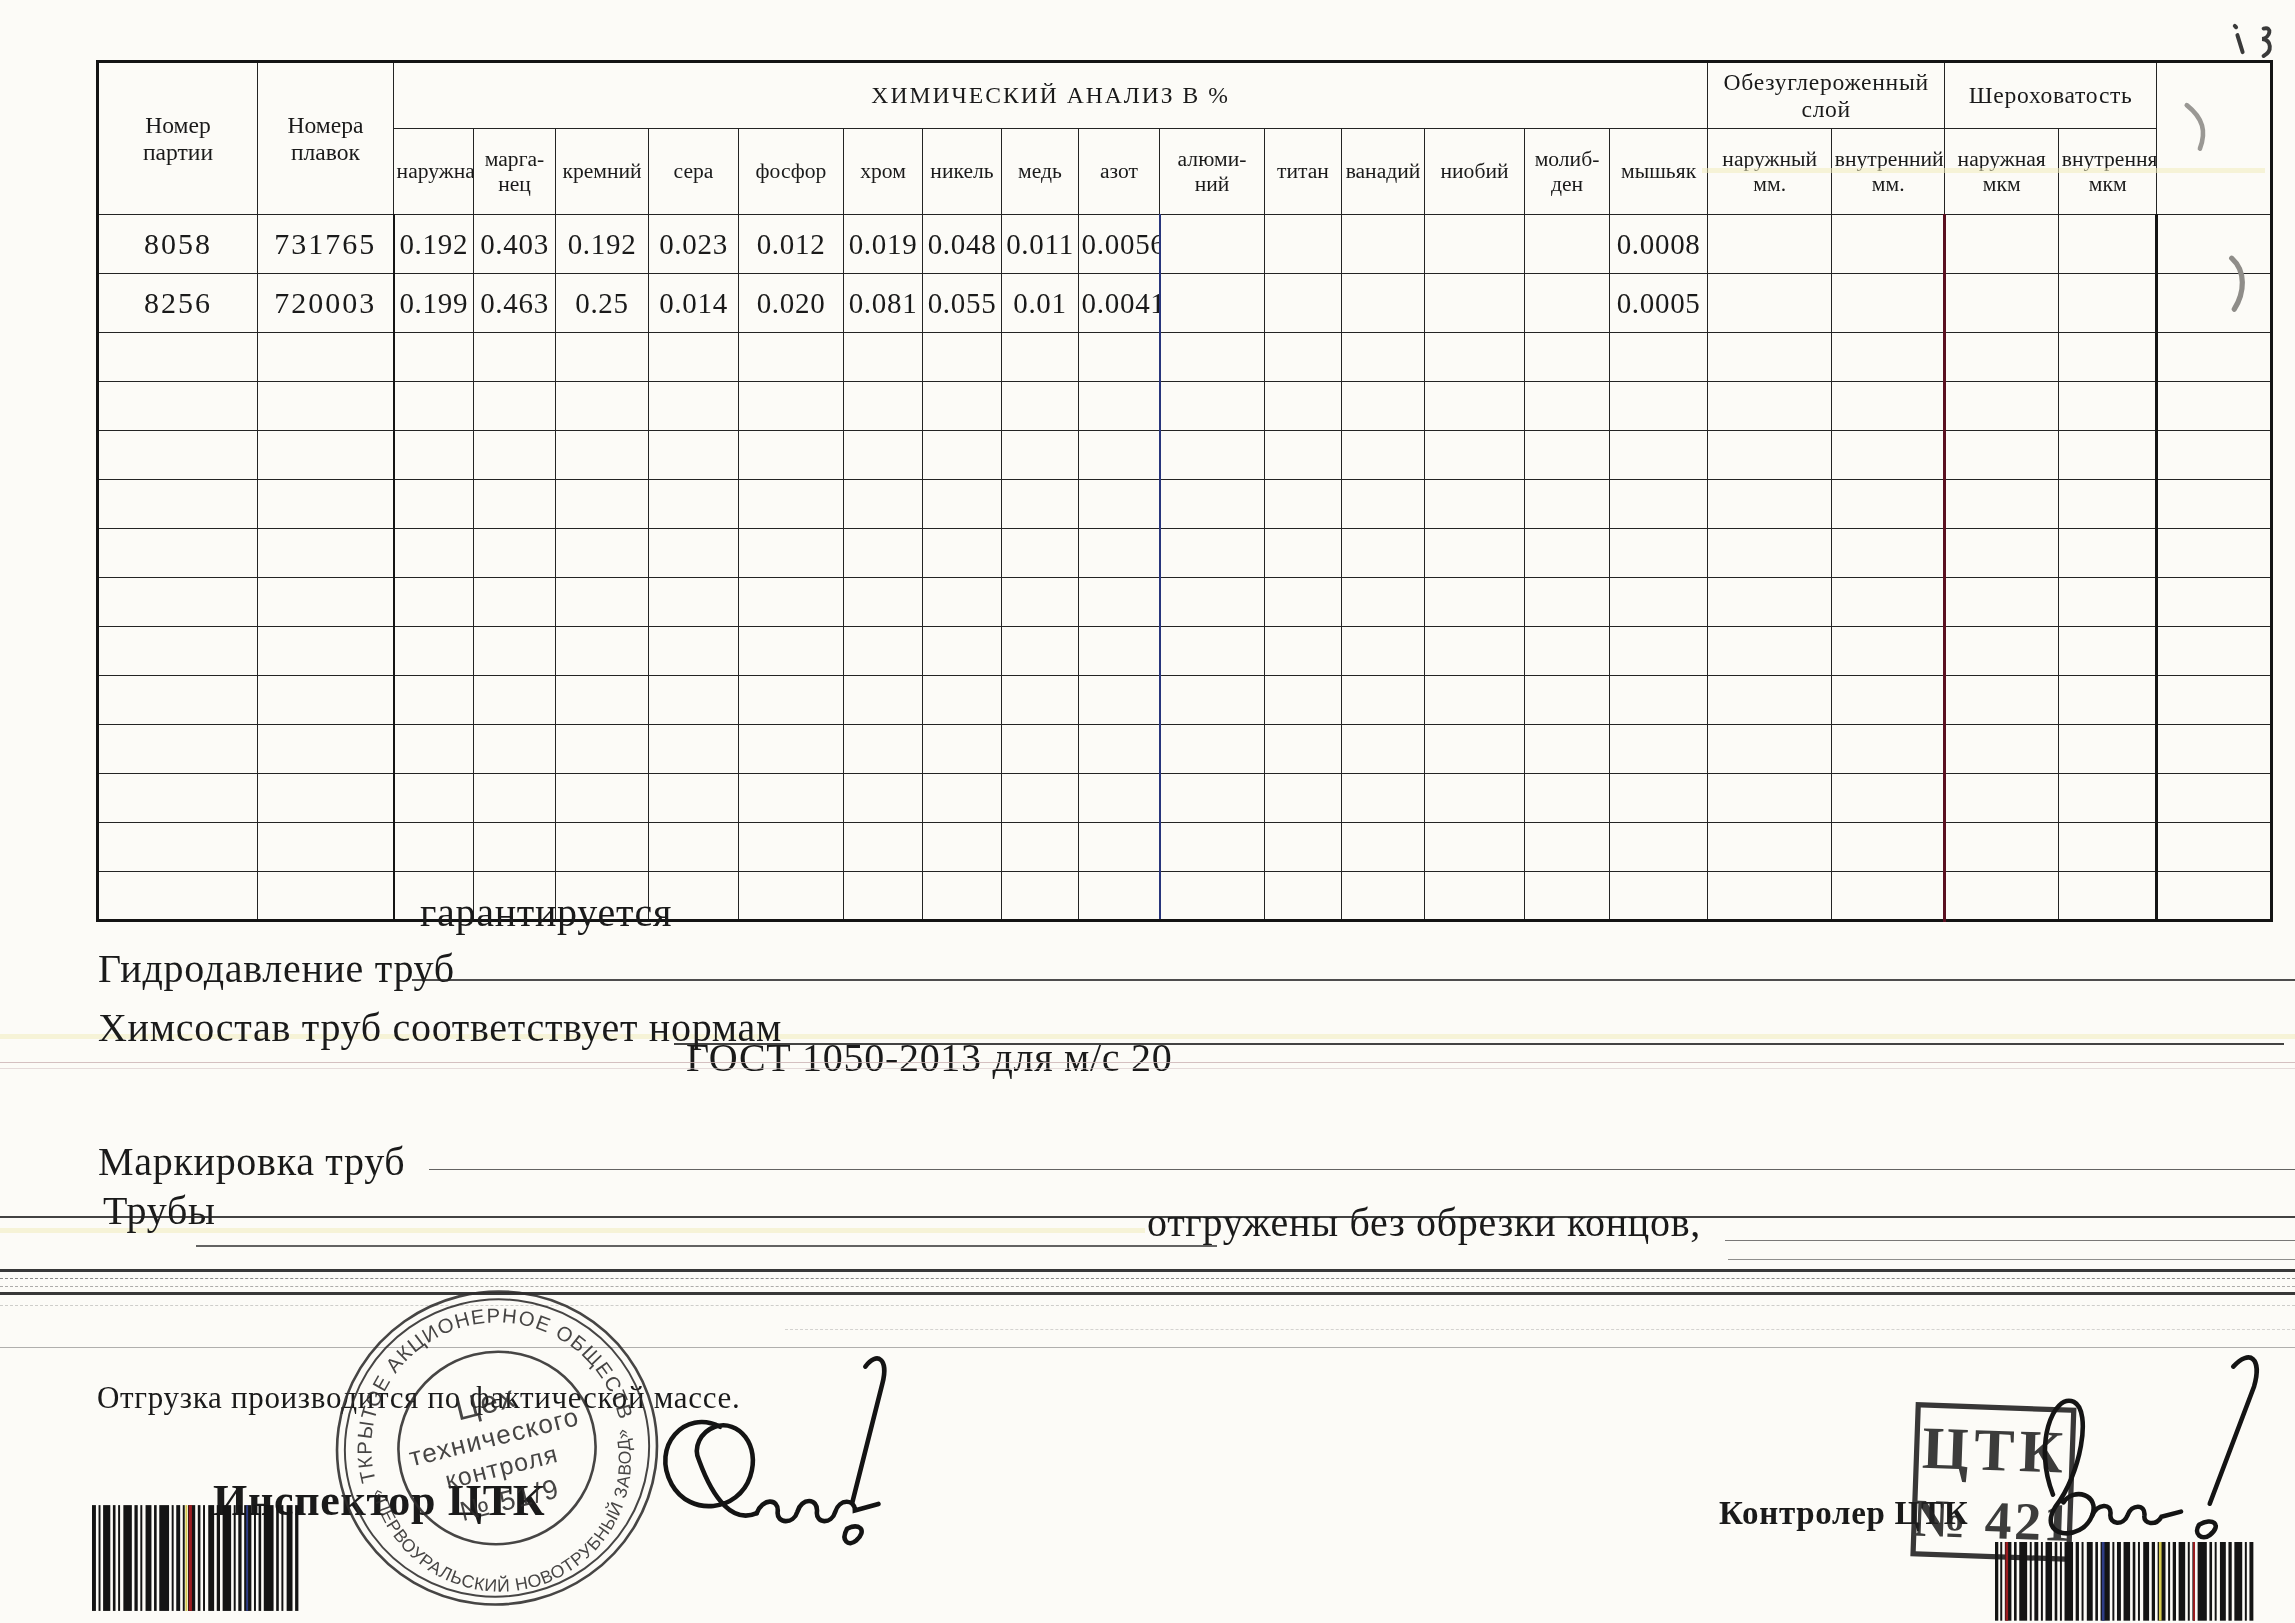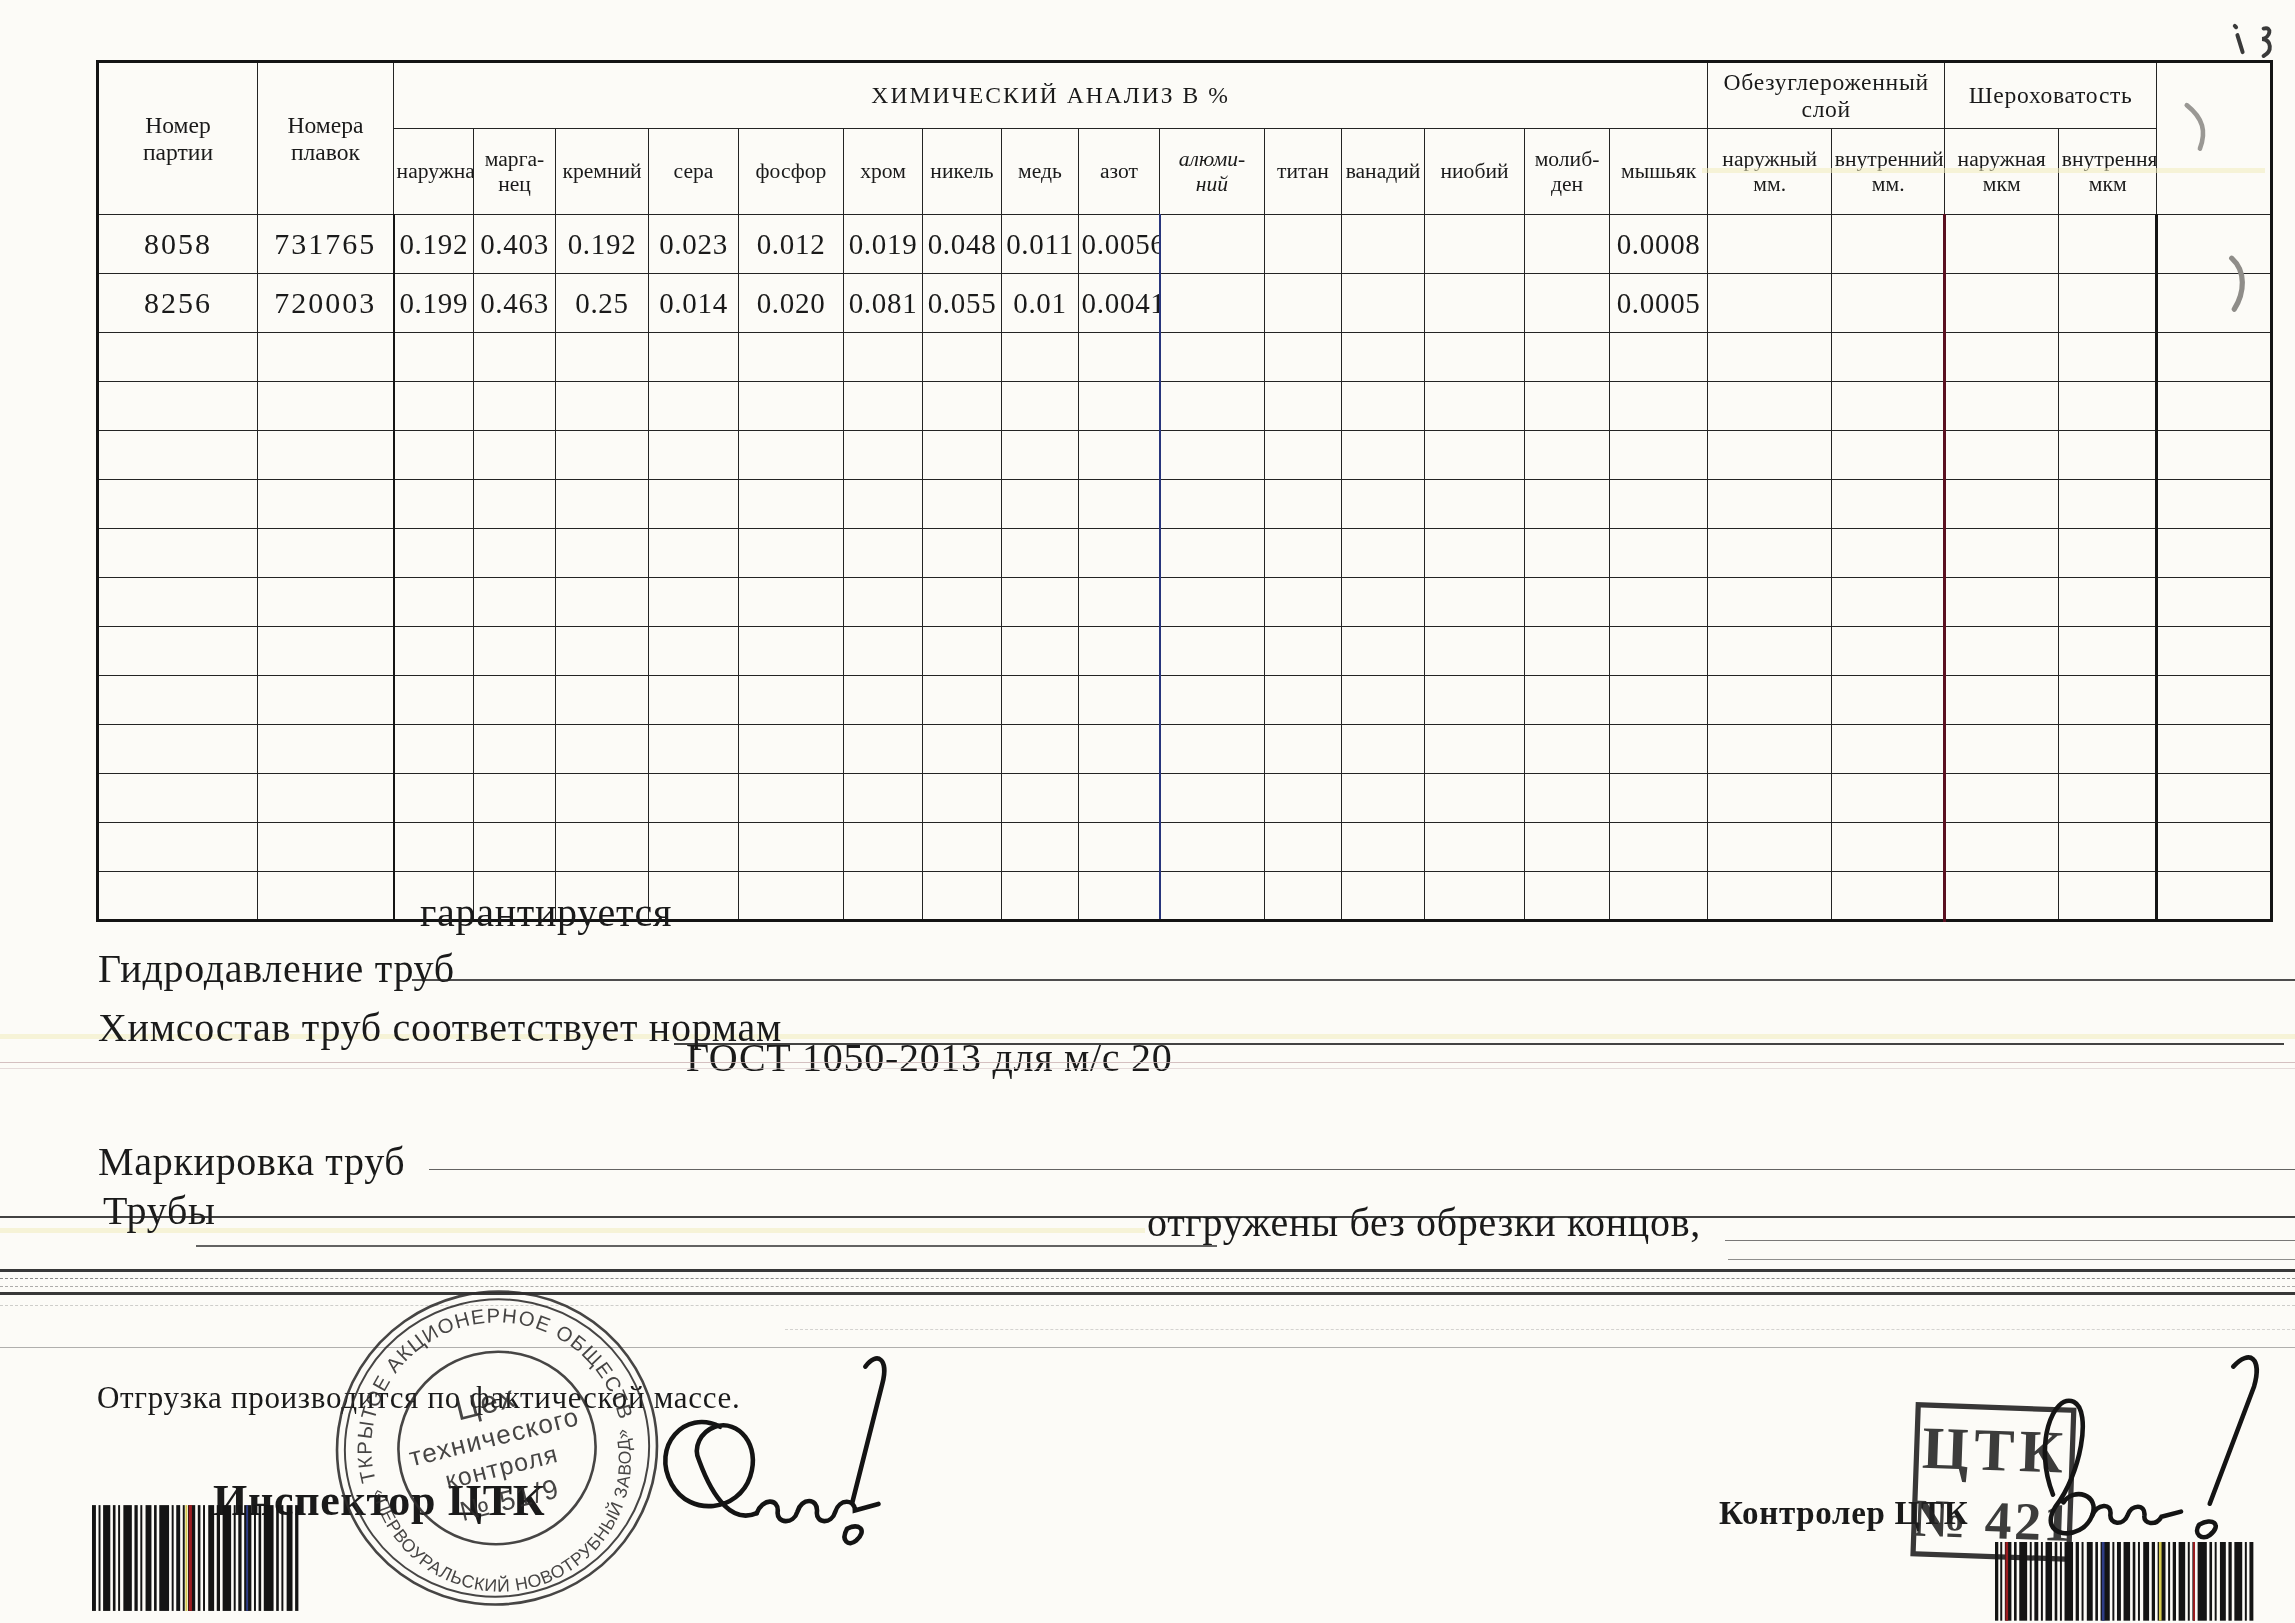--- a/index.html
+++ b/index.html
@@ -19,21 +19,21 @@
   tr.h1{height:67px;}
   tr.h2{height:86px;}
   tr.h1 th{font-size:23.6px;}
   th.cell-batch,th.cell-heats{font-size:25px;border-bottom:3.9px solid #20294d;}
   th.cell-heats{border-right:2px solid #141414;}
   th.cell-chem{font-size:26px;letter-spacing:2px;border-bottom:2px solid #1b1b1b;}
   tr.h2 th{font-size:21.6px;line-height:1.15;border-bottom:3.3px solid #141414;}
   th.cell-decarb,th.cell-rough{font-size:22px;letter-spacing:0.7px;}
   th.cell-last{border-left:3.3px solid #141414;}
   tr.h1 th.cell-rough{border-left:3.3px solid #5a1020;}
-  tr.h2 th:nth-child(10){border-left:2px solid #28367c;font-style:italic;}
+  tr.h2 th:nth-child(10){border-left:2px solid #28367c;}
   tr.h2 th:nth-child(18){border-left:3.3px solid #5a1020;}
   #table-body tr{height:59px;}
   #table-body tr.empty{height:49px;}
   #table-body td{font-size:29px;letter-spacing:0.7px;}
   #table-body td:nth-child(1),#table-body td:nth-child(2){font-size:30px;letter-spacing:2px;}
   #table-body td:nth-child(2){border-right:2px solid #141414;}
   #table-body td:nth-child(12){border-left:2px solid #28367c;}
   #table-body td:nth-child(20){border-left:3.3px solid #5a1020;}
   #table-body td:nth-child(22){border-left:3.3px solid #141414;}
   

